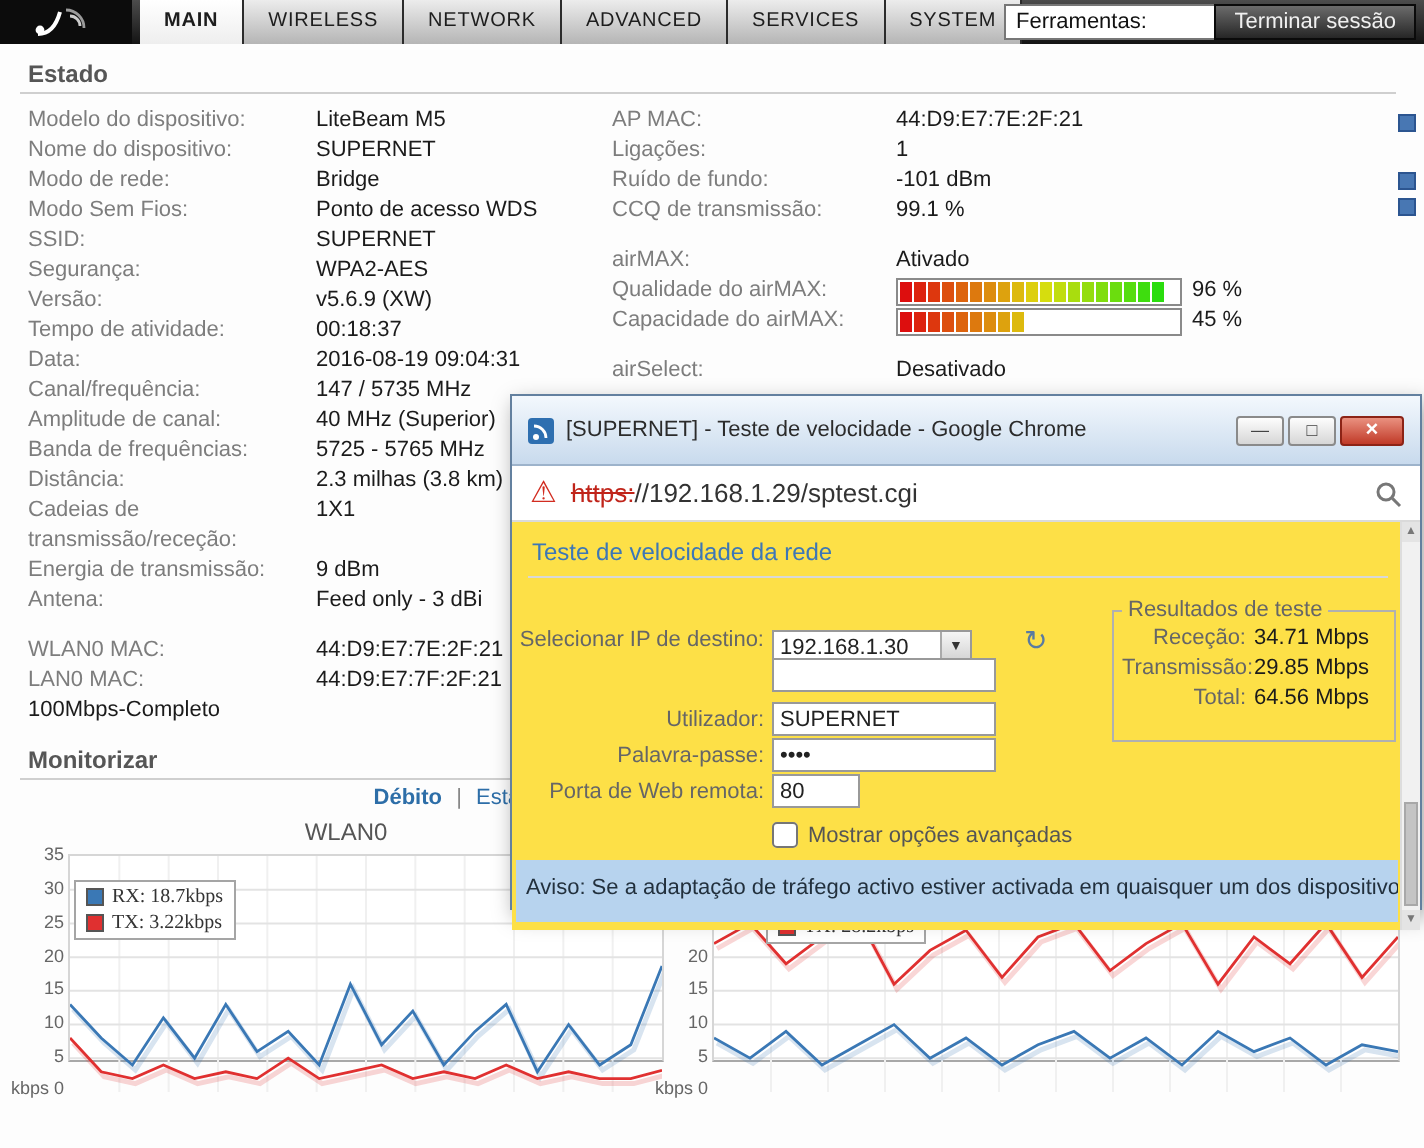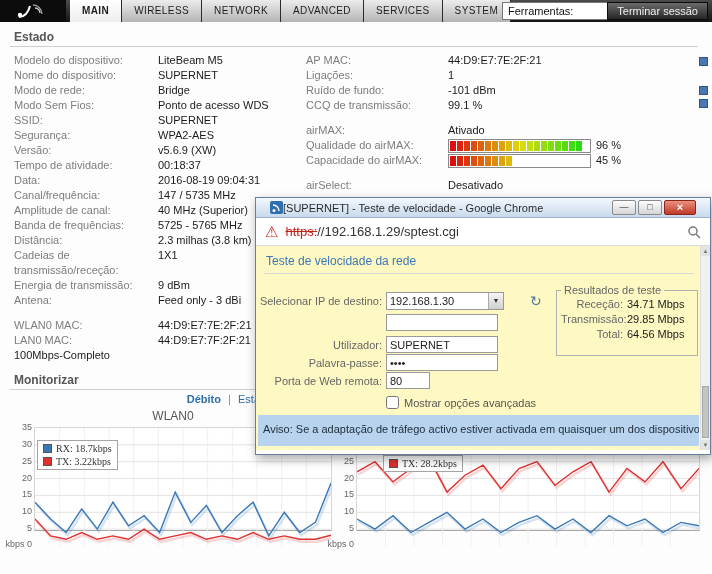--- a/index.html
+++ b/index.html
@@ -53,43 +53,43 @@
   .plot { position:absolute; left:20px; top:0; right:0; height:104px; background:#fff;
           border:1px solid #d6d6d6; border-bottom-color:#a8a8a8;font-family:Liberation Serif, serif; }
   .legend { position:absolute; background:#fff; border:1px solid #a5a5a5; padding:1px 5px;
             font-size:10px; color:#333; z-index:2; }
   .lrow { display:flex; align-items:center; gap:4px; line-height:13px; white-space:nowrap; }
   .sw { width:9px; height:9px; border:1px solid #555; flex:none; }
 
   
   .popup { position:absolute; left:255px; top:197px; width:456px; height:258px; background:#fff;
            border:1px solid #63809f; box-shadow:2px 4px 10px rgba(0,0,0,.35); z-index:10; }
-  .ptitle { height:20px; background:linear-gradient(#f3f8fd,#c8daed); border-bottom:1px solid #9db3cb;
-            display:flex; align-items:center; padding:0 14px; }
+  .ptitle { height:35px; background:linear-gradient(#f3f8fd,#c8daed); border-bottom:1px solid #9db3cb;
+            display:flex; align-items:center; padding:0 8px; gap:6px; }
   .ptitle .ttl { font-size:11px; color:#2b2b2b; flex:1; white-space:nowrap; overflow:hidden; padding-right:2px; }
   .wbtns { display:flex; gap:2px; }
   .winbtn { width:24px; height:15px; border:1px solid #8a8a8a; background:linear-gradient(#fdfdfd,#d6d6d6);
             font-size:9px; line-height:13px; text-align:center; color:#444; cursor:pointer; border-radius:2px; }
   .winbtn.close { width:32px; background:linear-gradient(#ea9180,#c03a28); color:#fff;
                   border-color:#8c2316; font-size:11px; font-weight:bold; }
   .urlbar { height:28px; background:#fff; border-bottom:1px solid #dadada; display:flex;
             align-items:center; padding:0 9px; gap:7px; }
   .warn-tri { color:#d22c20; font-size:15px; line-height:15px; }
   .url { font-size:13px; color:#333; flex:1; white-space:nowrap; overflow:hidden; }
   .url .scheme { color:#c0241a; text-decoration:line-through; }
-  .pcontent { position:relative; height:204px; background:#fef9c3; overflow:hidden; }
+  .pcontent { position:relative; height:204px; background:#fde047; overflow:hidden; }
   .pheading { position:absolute; left:10px; top:8px; font-size:12px; color:#3d77b6; }
   .phrule { position:absolute; left:8px; right:16px; top:27px; border-top:1px solid #d8d8d8; }
   .frow { position:absolute; display:flex; align-items:center; font-size:11px; color:#555; }
   .flabel { width:130px; text-align:right; padding-right:4px; flex:none; color:#666; }
   input.txt { height:17px; border:1px solid #999; font-size:11px; padding:0 3px; width:112px;
               font-family:inherit; color:#222; background:#fff; }
   input.txt.short { width:44px; }
-  .select { width:118px; height:18px; border:1px solid #999; background:#fff; display:flex;
-            align-items:center; cursor:pointer; }
+  .select { width:100px; height:18px; border:1px solid #999; background:#fff; display:flex;
+            align-items:center; cursor:pointer;margin-top:8px; }
   .select .sval { flex:1; padding:0 3px; color:#222; font-size:11px; }
   .select .arrow { width:15px; height:16px; background:linear-gradient(#f6f6f6,#cfcfcf);
                    border-left:1px solid #aaa; text-align:center; font-size:7px; line-height:16px; color:#333; }
   .refresh { margin-left:26px; color:#5a7ba0; font-size:14px; cursor:pointer; }
   fieldset.results { position:absolute; left:300px; top:38px; width:142px; height:72px;
                      border:1px solid #b0b0b0; font-size:11px; padding:1px 4px 0 4px; }
   fieldset.results legend { font-size:11px; color:#666; padding:0 3px; }
   .rrow { display:flex; line-height:15px; }
   .rlabel { width:66px; text-align:right; color:#666; padding-right:4px; flex:none; }
   .rval { color:#1b1b1b; }

